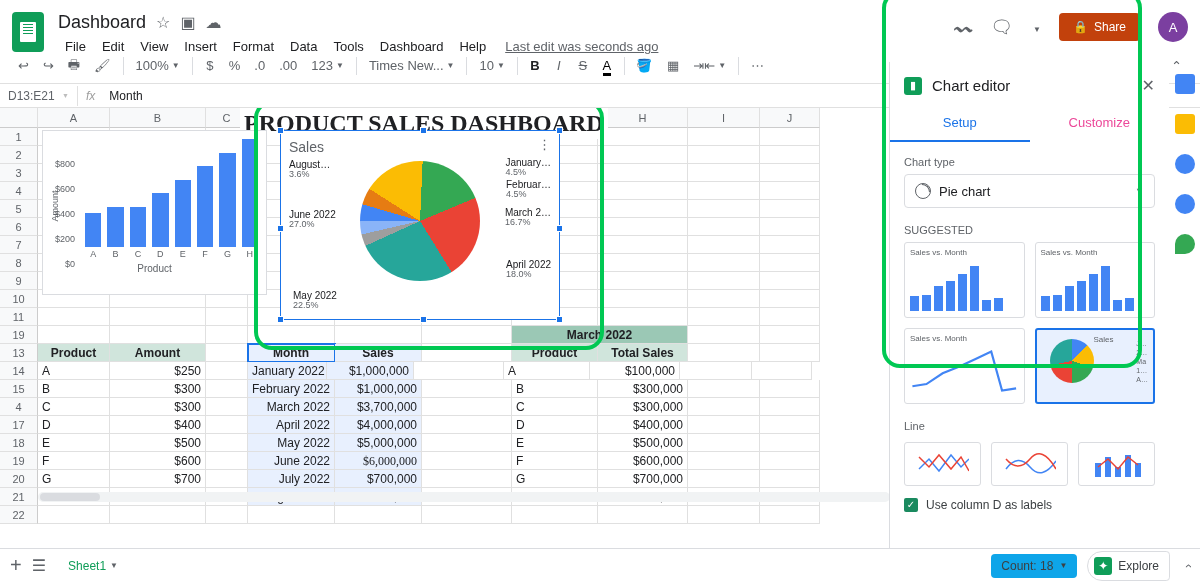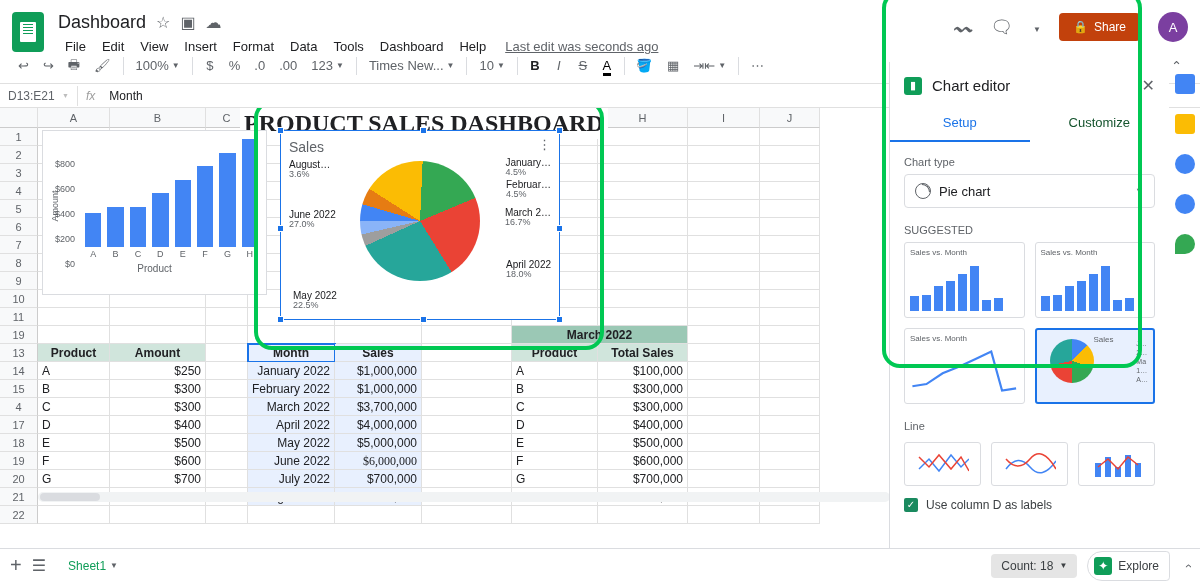--- a/index.html
+++ b/index.html
@@ -76,21 +76,21 @@
   .green-box { position:absolute; border:4px solid #00c853; border-radius:18px; z-index:6; pointer-events:none;}
   .green-box.a{ top:-8px; left:254px; width:350px; height:250px; }
   .green-box.b{ top:-10px; left:882px; width:260px; height:378px; }
   
   .side-panel { position:absolute; top:62px; right:31px; bottom:3px; width:280px; border-left:1px solid #dadce0; background:#fff; z-index:5; display:flex; flex-direction:column;}
   .sp-head { display:flex; align-items:center; padding:14px 14px 10px; gap:10px; }
   .sp-head .ico{width:18px;height:18px;background:#0f9d58;border-radius:3px;display:flex;align-items:center;justify-content:center;color:#fff;font-size:11px;}
   .sp-head .ttl{font-size:15px;flex:1;}
   .sp-head .cls{color:#5f6368;cursor:pointer;font-size:16px;}
   .sp-tabs { display:flex; }
-  .sp-tab { flex:1; text-align:center; padding:10px 0; font-size:13px; color:#14532d; cursor:pointer; }
+  .sp-tab { flex:1; text-align:center; padding:10px 0; font-size:13px; color:#ec4899; cursor:pointer; }
   .sp-tab.active{ color:#1a73e8; font-weight:500; border-bottom:2px solid #1a73e8;}
   .sp-body { padding: 14px; overflow:auto; flex:1;}
   .sp-section-label{font-size:11px;color:#5f6368;margin-bottom:6px;}
   .chart-type-dd { border:1px solid #dadce0; border-radius:4px; padding:8px 10px; display:flex; align-items:center; gap:8px; font-size:13px; cursor:pointer; margin-bottom:16px;}
   .chart-type-dd::after{content:'▼';margin-left:auto;font-size:9px;color:#5f6368;}
   .chart-type-dd .ct-ico{width:16px;height:16px;border:1.5px solid #5f6368;border-radius:50%;position:relative;}
   .chart-type-dd .ct-ico::before{content:'';position:absolute;width:50%;height:50%;border-right:1.5px solid #5f6368;border-top:1.5px solid #5f6368;top:0;right:0;border-top-right-radius:100%;}
   .suggested-grid{display:grid;grid-template-columns:1fr 1fr;gap:10px;}
   .sg-card{border:1px solid #dadce0;border-radius:3px;height:76px;padding:5px;font-size:8px;color:#5f6368;cursor:pointer;position:relative;overflow:hidden;}
   .sg-card.sel{border:2px solid #1a73e8;}
@@ -103,21 +103,21 @@
   .line-card{flex:1;border:1px solid #dadce0;border-radius:3px;height:44px;padding:4px;cursor:pointer;display:flex;align-items:center;justify-content:center;}
   .chk-row{display:flex;align-items:center;gap:8px;font-size:12px;color:#3c4043;margin-top:12px;}
   .chk{width:14px;height:14px;background:#1a8a5f;border-radius:2px;color:#fff;font-size:10px;text-align:center;line-height:14px;}
   
   .right-rail { position:absolute; top:60px; right:0; width:31px; bottom:0; border-left:0px solid #dadce0; display:flex; flex-direction:column; align-items:center; gap:20px; padding-top:14px;}
   .rail-ico{width:20px;height:20px;border-radius:3px;cursor:pointer;}
   
   .bottom-bar { position:absolute; left:0; right:0; bottom:0; height:34px; border-top:1px solid #dadce0; display:flex; align-items:center; padding:0 10px; gap:10px; font-size:12px; background:#fff; z-index:8;}
   .sheet-tab{padding:6px 12px;border-top:0;display:flex;align-items:center;gap:4px;color:#0f9d58;font-weight:500;}
   .sheet-tab::after{content:'▼';font-size:8px;color:#5f6368;}
-  .count-pill{margin-left:auto;background:#e5e5e5;border-radius:4px;padding:5px 10px;display:flex;align-items:center;font-size:12px;color:#3c4043;}
+  .count-pill{margin-left:auto;background:#0ea5e9;border-radius:4px;padding:5px 10px;display:flex;align-items:center;font-size:12px;color:#3c4043;}
   .count-pill::after{content:'▼';font-size:8px;margin-left:6px;}
   .explore-btn{background:#fff;border:1px solid #dadce0;border-radius:16px 4px 4px 16px;padding:5px 10px 5px 6px;display:flex;align-items:center;gap:6px;font-size:12px;color:#3c4043;}
   .explore-ico{width:18px;height:18px;background:#0f9d58;border-radius:3px;color:#fff;font-size:12px;text-align:center;line-height:18px;}
   .hscroll{position:absolute;left:38px;right:310px;bottom:36px;height:10px;background:#f1f3f4;border-radius:5px;z-index:2;}
   .hscroll::before{content:'';position:absolute;left:2px;top:1px;width:60px;height:8px;background:#dadce0;border-radius:4px;}
 </style>
 </head>
 <body>
 
 <div class="header">
@@ -372,21 +372,21 @@
         <div class="cell hdr-green-light" style="width: 86px;">Product</div>
         <div class="cell hdr-green-light" style="width: 90px;">Total Sales</div>
         <div class="cell" style="width: 72px;"></div>
         <div class="cell" style="width: 60px;"></div>
       </div>
       <div class="row">
         <div class="rn">14</div>
         <div class="cell" style="width: 72px;">A</div>
         <div class="cell tr" style="width: 96px;">$250</div>
         <div class="cell" style="width: 42px;"></div>
-        <div class="cell tr sel" style="width: 87px;">January 2022</div>
+        <div class="cell tr sel" style="width: 79px;">January 2022</div>
         <div class="cell tr sel" style="width: 87px;">$1,000,000</div>
         <div class="cell" style="width: 90px;"></div>
         <div class="cell" style="width: 86px;">A</div>
         <div class="cell tr" style="width: 90px;">$100,000</div>
         <div class="cell" style="width: 72px;"></div>
         <div class="cell" style="width: 60px;"></div>
       </div>
       <div class="row">
         <div class="rn">15</div>
         <div class="cell" style="width: 72px;">B</div>

